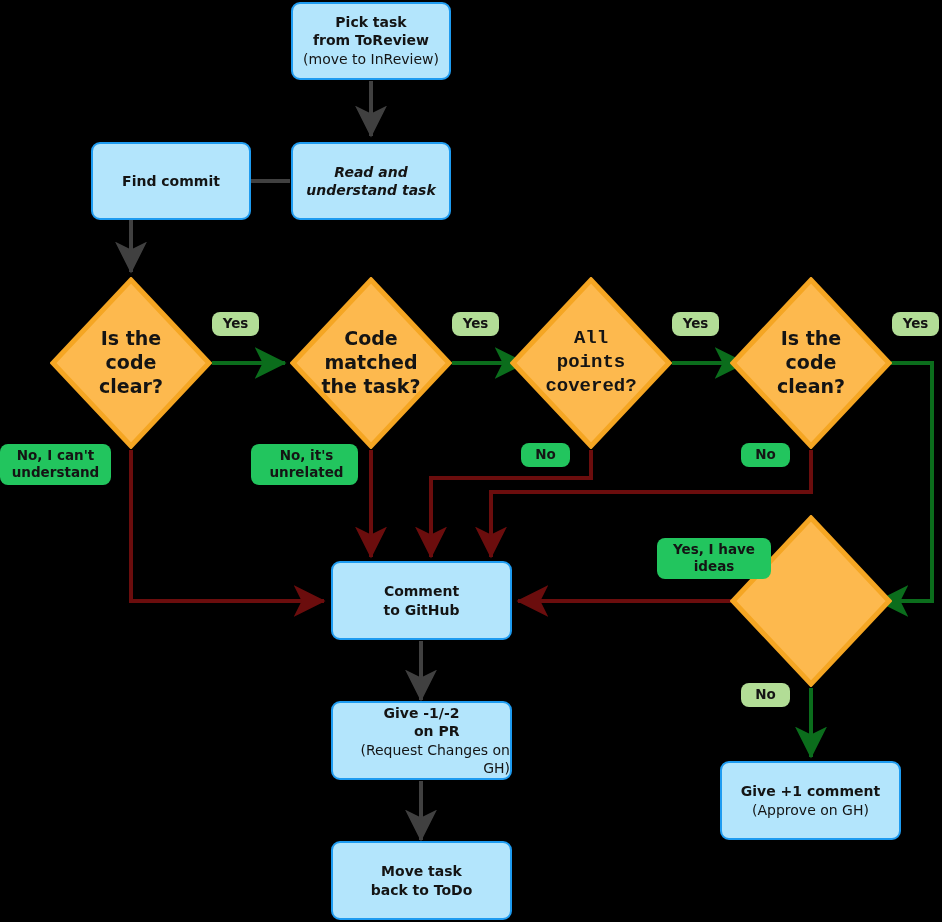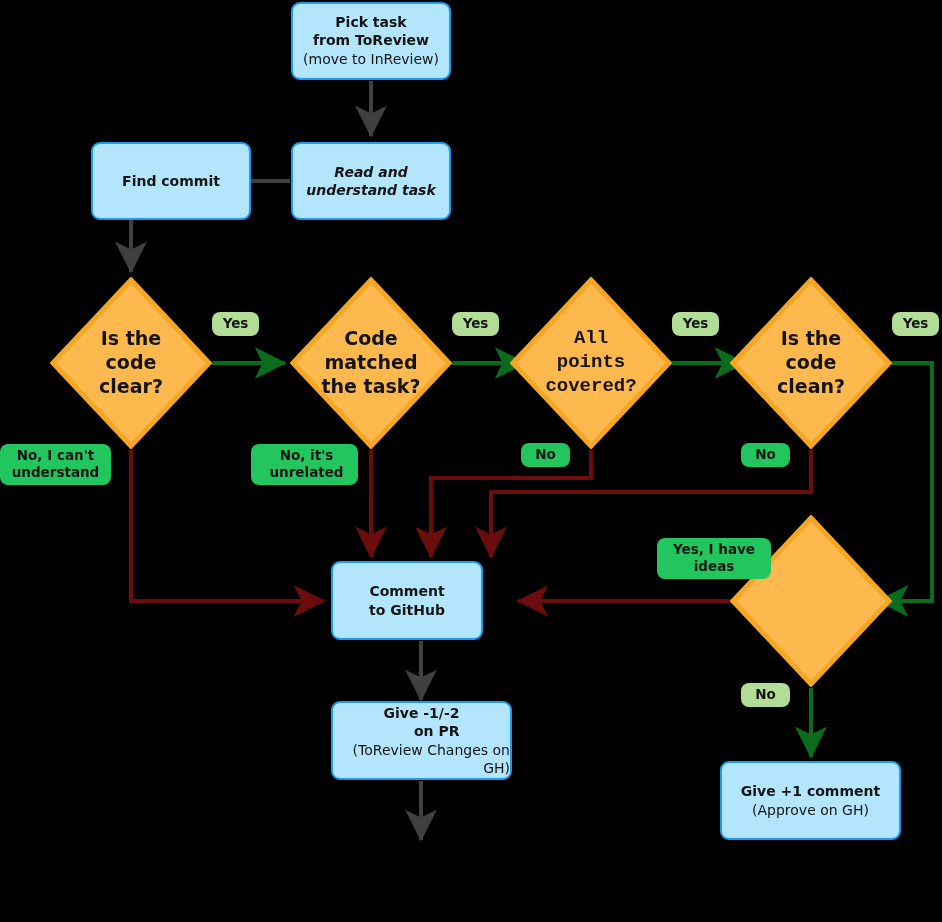--- a/index.html
+++ b/index.html
@@ -186,31 +186,35 @@
 code
 clean?</div>
   </div>
 
   <div class="node decision" style="left:730px; top:515px; width:162px; height:172px;">
     <svg class="dshape" viewBox="0 0 162 172" preserveAspectRatio="none">
       <polygon points="81,3 159,86 81,169 3,86" fill="#fdb94e" stroke="#f5a623" stroke-width="5"></polygon>
     </svg>
   </div>
 
-  <div class="node proc" style="left:331px; top:561px; width:152px; height:79px;">
+  <div class="node proc" style="left:331px; top:561px; width:181px; height:79px;">
     <div class="main" style="white-space:pre-line;">Comment
 to GitHub</div>
   </div>
 
   <div class="node proc" style="left:331px; top:701px; width:181px; height:79px;text-align:right;">
     <div class="main" style="white-space:pre-line;">Give -1/-2
 on PR</div>
-    <div class="sub">(ToReview Changes on GH)</div>
-  </div>
-
+    <div class="sub">(Request Changes on GH)</div>
+  </div>
+
+  <div class="node proc" style="left:331px; top:841px; width:181px; height:79px;">
+    <div class="main" style="white-space:pre-line;">Move task
+back to ToDo</div>
+  </div>
 
   <div class="node proc" style="left:720px; top:761px; width:181px; height:79px;">
     <div class="main" style="white-space:pre-line;">Give +1 comment</div>
     <div class="sub">(Approve on GH)</div>
   </div>
 
   <div class="elabel yes" style="left:212px; top:312px; width:47px;">Yes</div>
 
   <div class="elabel no" style="left:0px; top:444px; width:111px;">No, I can't
 understand</div>

